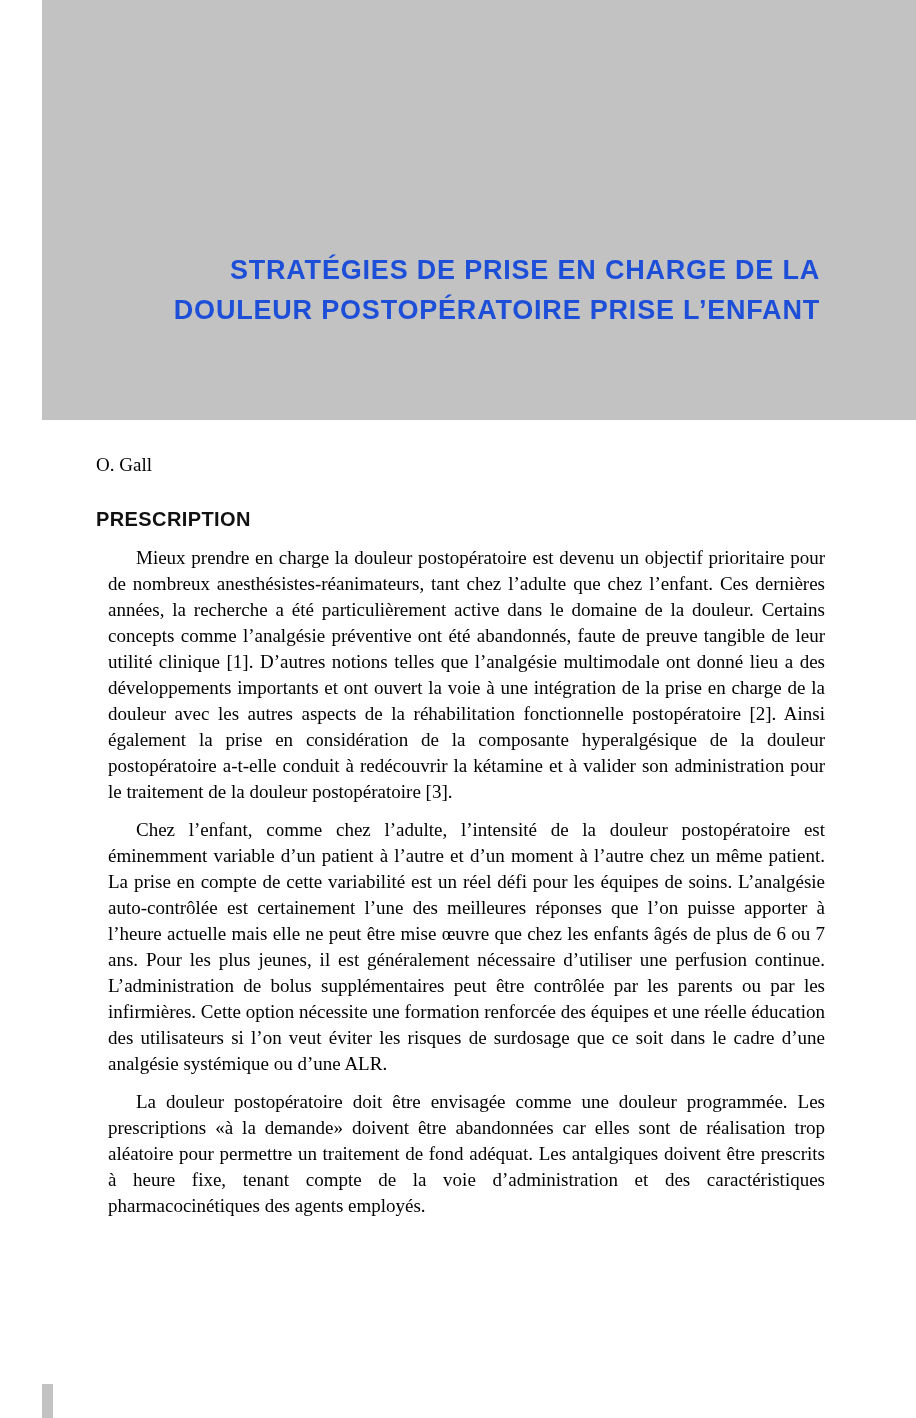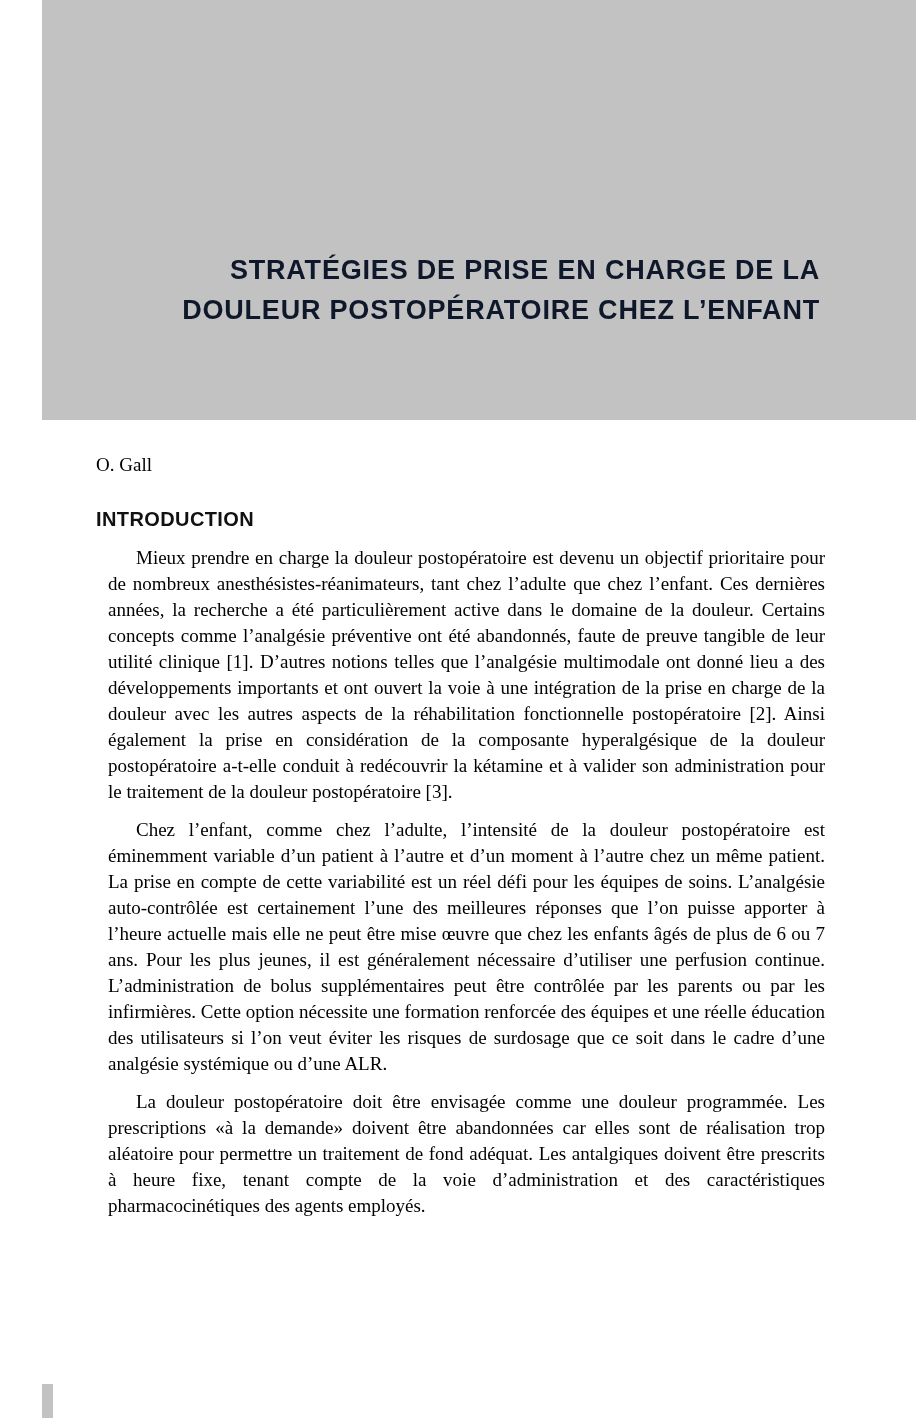--- a/index.html
+++ b/index.html
@@ -32,21 +32,21 @@
     position: absolute;
     top: 250px;
     right: 96px;
     left: 80px;
     text-align: right;
     font-family: "Liberation Sans", sans-serif;
     font-weight: bold;
     font-size: 27px;
     line-height: 40px;
     letter-spacing: 0.8px;
-    color: #0f172a;
+    color: #1d4ed8;
   }
   .title-line { display: block; }
   .content {
     position: absolute;
     left: 96px;
     top: 452px;
     width: 741px;
   }
   .author-block {
     font-size: 19px;
@@ -84,31 +84,31 @@
   }
 </style>
 </head>
 <body>
 
 <div class="page">
 
   <div class="band">
     <div class="title-block">
       <span class="title-line">STRATÉGIES DE PRISE EN CHARGE DE LA</span>
-      <span class="title-line">DOULEUR POSTOPÉRATOIRE CHEZ L’ENFANT</span>
+      <span class="title-line">DOULEUR POSTOPÉRATOIRE PRISE L’ENFANT</span>
     </div>
   </div>
 
   <div class="content">
 
     <div class="author-block">
       <div>O. Gall</div>
     </div>
 
-    <h2 class="heading">INTRODUCTION</h2>
+    <h2 class="heading">PRESCRIPTION</h2>
 
     <p class="para">Mieux prendre en charge la douleur postopératoire est devenu un objectif prioritaire pour de nombreux anesthésistes-réanimateurs, tant chez l’adulte que chez l’enfant. Ces dernières années, la recherche a été particulièrement active dans le domaine de la douleur. Certains concepts comme l’analgésie préventive ont été abandonnés, faute de preuve tangible de leur utilité clinique [1]. D’autres notions telles que l’analgésie multimodale ont donné lieu a des développements importants et ont ouvert la voie à une intégration de la prise en charge de la douleur avec les autres aspects de la réhabilitation fonctionnelle postopératoire [2]. Ainsi également la prise en considération de la composante hyperalgésique de la douleur postopératoire a-t-elle conduit à redécouvrir la kétamine et à valider son administration pour le traitement de la douleur postopératoire [3].</p>
     <p class="para">Chez l’enfant, comme chez l’adulte, l’intensité de la douleur postopératoire est éminemment variable d’un patient à l’autre et d’un moment à l’autre chez un même patient. La prise en compte de cette variabilité est un réel défi pour les équipes de soins. L’analgésie auto-contrôlée est certainement l’une des meilleures réponses que l’on puisse apporter à l’heure actuelle mais elle ne peut être mise œuvre que chez les enfants âgés de plus de 6 ou 7 ans. Pour les plus jeunes, il est généralement nécessaire d’utiliser une perfusion continue. L’administration de bolus supplémentaires peut être contrôlée par les parents ou par les infirmières. Cette option nécessite une formation renforcée des équipes et une réelle éducation des utilisateurs si l’on veut éviter les risques de surdosage que ce soit dans le cadre d’une analgésie systémique ou d’une ALR.</p>
 
 
     <p class="para">La douleur postopératoire doit être envisagée comme une douleur programmée. Les prescriptions «à la demande» doivent être abandonnées car elles sont de réalisation trop aléatoire pour permettre un traitement de fond adéquat. Les antalgiques doivent être prescrits à heure fixe, tenant compte de la voie d’administration et des caractéristiques pharmacocinétiques des agents employés.</p>
 
   </div>
 
   <div class="bottom-sliver"></div>

